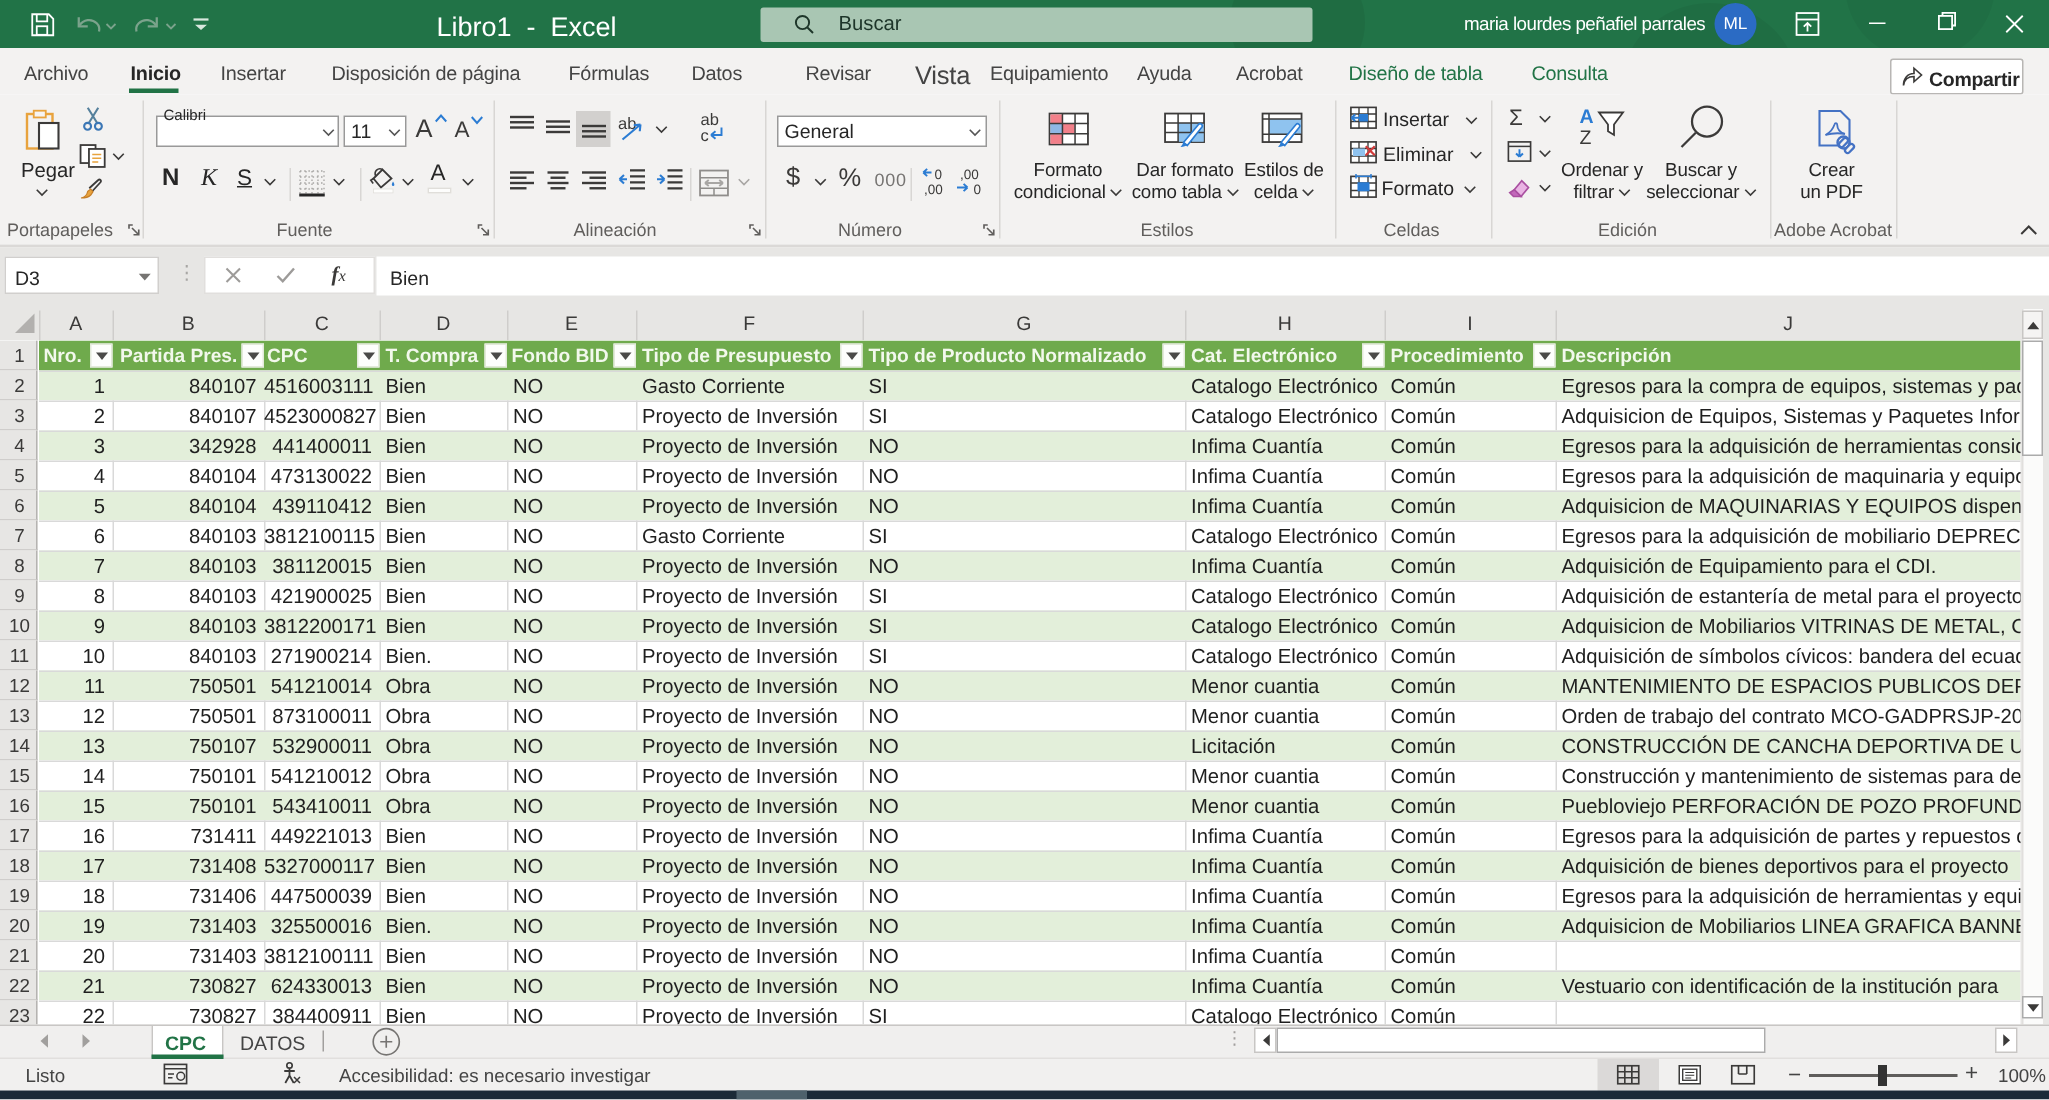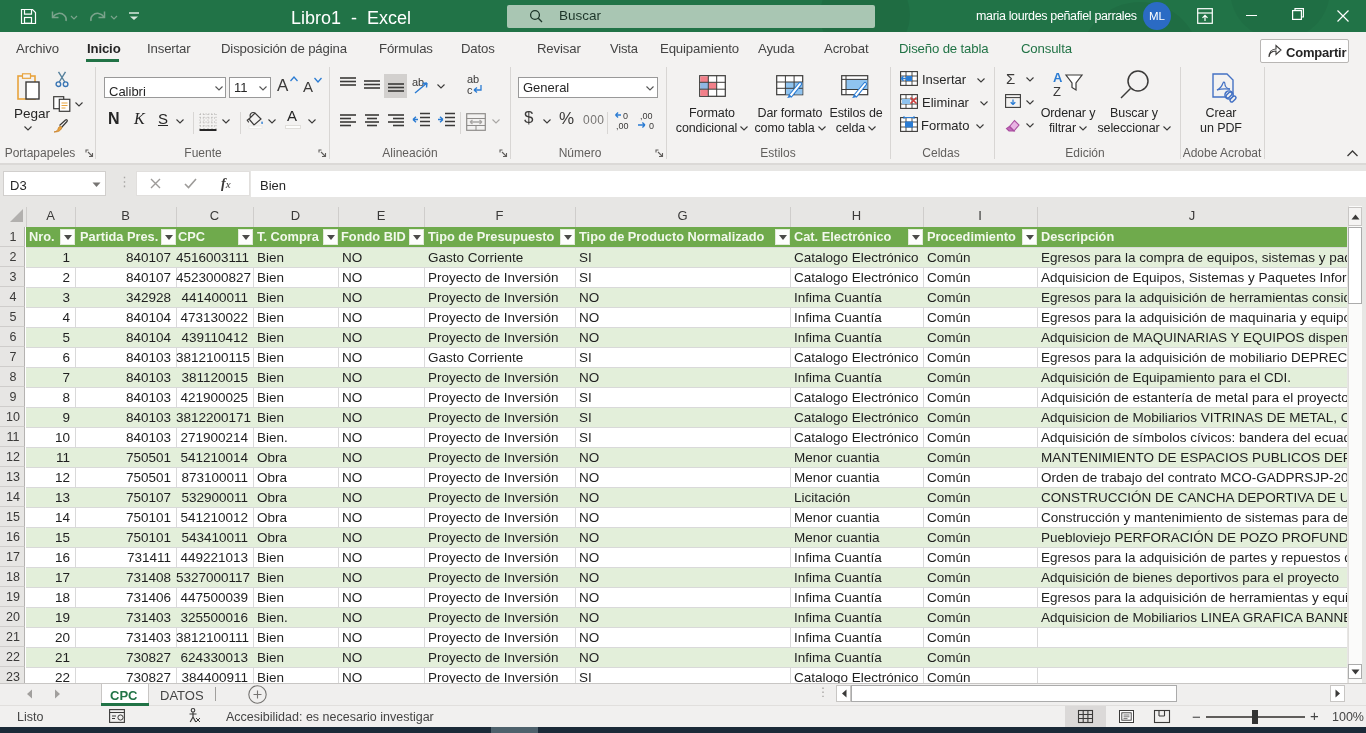--- a/index.html
+++ b/index.html
@@ -58,21 +58,21 @@
     </svg>
 </div>
 <div class="ab" style="left:0;top:32px;width:1366px;height:31px;background:#f3f2f1"></div>
 <div class="tx" style="left:16px;top:41px;font-size:13.2px;color:#444;font-weight:normal;letter-spacing:-0.15px">Archivo</div>
 <div class="tx" style="left:87px;top:41px;font-size:13.2px;color:#262626;font-weight:bold;letter-spacing:-0.15px">Inicio</div>
 <div class="tx" style="left:147px;top:41px;font-size:13.2px;color:#444;font-weight:normal;letter-spacing:-0.15px">Insertar</div>
 <div class="tx" style="left:221px;top:41px;font-size:13.2px;color:#444;font-weight:normal;letter-spacing:-0.15px">Disposición de página</div>
 <div class="tx" style="left:379px;top:41px;font-size:13.2px;color:#444;font-weight:normal;letter-spacing:-0.15px">Fórmulas</div>
 <div class="tx" style="left:461px;top:41px;font-size:13.2px;color:#444;font-weight:normal;letter-spacing:-0.15px">Datos</div>
 <div class="tx" style="left:537px;top:41px;font-size:13.2px;color:#444;font-weight:normal;letter-spacing:-0.15px">Revisar</div>
-<div class="tx" style="left:610px;top:41px;font-size:13px;color:#444;font-weight:normal;letter-spacing:-0.15px">Vista</div>
+<div class="tx" style="left:610px;top:41px;font-size:17px;color:#444;font-weight:normal;letter-spacing:-0.15px">Vista</div>
 <div class="tx" style="left:660px;top:41px;font-size:13.2px;color:#444;font-weight:normal;letter-spacing:-0.15px">Equipamiento</div>
 <div class="tx" style="left:758px;top:41px;font-size:13.2px;color:#444;font-weight:normal;letter-spacing:-0.15px">Ayuda</div>
 <div class="tx" style="left:824px;top:41px;font-size:13.2px;color:#444;font-weight:normal;letter-spacing:-0.15px">Acrobat</div>
 <div class="tx" style="left:899px;top:41px;font-size:13.2px;color:#217346;font-weight:normal;letter-spacing:-0.15px">Diseño de tabla</div>
 <div class="tx" style="left:1021px;top:41px;font-size:13.2px;color:#217346;font-weight:normal;letter-spacing:-0.15px">Consulta</div>
 <div class="ab" style="left:86px;top:59px;width:33px;height:3px;background:#217346"></div>
 <div class="ab" style="left:1260px;top:39px;width:89px;height:24px;background:#fff;border:1px solid #b8b6b4;border-radius:2px">
 <svg style="left:7px;top:5px" width="14" height="13" viewBox="0 0 14 13">
       <path d="M1 12 C1.5 8 4 6 8 6 V9.5 L13 5 8 0.5 V4 C3.5 4 1 7.5 1 12z" fill="none" stroke="#3b3a39" stroke-width="1.1"></path>
     </svg>
@@ -108,21 +108,21 @@
   </svg>
 <div class="tx" style="left:40px;top:146px;width:0;font-size:12px;color:#605e5c;display:flex;justify-content:center">
     <span style="white-space:nowrap">Portapapeles</span>
   </div>
 <svg style="left:85px;top:149px" width="9" height="9" viewBox="0 0 9 9">
 <path d="M1 3.5 V1 H3.5" fill="none" stroke="#605e5c" stroke-width="1.1"></path>
 <path d="M3 3 L7.5 7.5 M7.5 4 V7.5 H4" fill="none" stroke="#605e5c" stroke-width="1.1"></path>
   </svg>
 <div class="ab" style="left:95px;top:67px;width:1px;height:92px;background:#d8d6d4"></div>
 <div class="ab" style="left:104px;top:77px;width:122px;height:21px;background:#fff;border:1px solid #999"></div>
-<div class="tx" style="left:109px;top:84px;font-size:13px;color:#262626">Calibri</div>
+<div class="tx" style="left:109px;top:72px;font-size:10px;color:#262626">Calibri</div>
 <svg style="left:215px;top:86px" width="8" height="5" viewBox="0 0 8 5">
     <path d="M0.5 0.5 L4 4 L7.5 0.5" fill="none" stroke="#555" stroke-width="1.1"></path>
   </svg>
 <div class="ab" style="left:229px;top:77px;width:42px;height:21px;background:#fff;border:1px solid #999"></div>
 <div class="tx" style="left:234px;top:80px;font-size:13px;color:#262626">11</div>
 <svg style="left:259px;top:86px" width="8" height="5" viewBox="0 0 8 5">
     <path d="M0.5 0.5 L4 4 L7.5 0.5" fill="none" stroke="#555" stroke-width="1.1"></path>
   </svg>
 <div class="tx" style="left:277px;top:76px;font-size:17px;color:#3b3a39">A</div>
 <svg style="left:290px;top:76px" width="8" height="6" viewBox="0 0 8 6">
@@ -776,20 +776,21 @@
 <div class="ab" style="left:26px;top:420px;width:1321px;height:20px;background-color:#e3efda;">
 <div class="tx" style="left:0px;top:3px;width:44px;text-align:right;font-size:13.5px;color:#1f1f1f">21</div>
 <div class="tx" style="left:49px;top:3px;width:96px;text-align:right;font-size:13.5px;color:#1f1f1f">730827</div>
 <div class="tx" style="left:150px;top:3px;width:72px;text-align:right;font-size:13.5px;color:#1f1f1f">624330013</div>
 <div class="tx" style="left:231px;top:3px;font-size:13.5px;color:#1f1f1f">Bien</div>
 <div class="tx" style="left:316px;top:3px;font-size:13.5px;color:#1f1f1f">NO</div>
 <div class="tx" style="left:402px;top:3px;font-size:13.5px;color:#1f1f1f">Proyecto de Inversión</div>
 <div class="tx" style="left:553px;top:3px;font-size:13.5px;color:#1f1f1f">NO</div>
 <div class="tx" style="left:768px;top:3px;font-size:13.5px;color:#1f1f1f">Infima Cuantía</div>
 <div class="tx" style="left:901px;top:3px;font-size:13.5px;color:#1f1f1f">Común</div>
+<div class="tx" style="left:1015px;top:3px;font-size:13.5px;color:#1f1f1f">Vestuario con identificación de la institución para</div>
 </div>
 <div class="ab" style="left:26px;top:440px;width:1321px;height:20px;background-color:#ffffff;background-image:linear-gradient(#d9d9d9,#d9d9d9),linear-gradient(#d9d9d9,#d9d9d9),linear-gradient(#d9d9d9,#d9d9d9),linear-gradient(#d9d9d9,#d9d9d9),linear-gradient(#d9d9d9,#d9d9d9),linear-gradient(#d9d9d9,#d9d9d9),linear-gradient(#d9d9d9,#d9d9d9),linear-gradient(#d9d9d9,#d9d9d9),linear-gradient(#d9d9d9,#d9d9d9);background-position:49px 0,150px 0,227px 0,312px 0,398px 0,549px 0,764px 0,897px 0,1011px 0;background-size:1px 100%,1px 100%,1px 100%,1px 100%,1px 100%,1px 100%,1px 100%,1px 100%,1px 100%;background-repeat:no-repeat;">
 <div class="tx" style="left:0px;top:3px;width:44px;text-align:right;font-size:13.5px;color:#1f1f1f">22</div>
 <div class="tx" style="left:49px;top:3px;width:96px;text-align:right;font-size:13.5px;color:#1f1f1f">730827</div>
 <div class="tx" style="left:150px;top:3px;width:72px;text-align:right;font-size:13.5px;color:#1f1f1f">384400911</div>
 <div class="tx" style="left:231px;top:3px;font-size:13.5px;color:#1f1f1f">Bien</div>
 <div class="tx" style="left:316px;top:3px;font-size:13.5px;color:#1f1f1f">NO</div>
 <div class="tx" style="left:402px;top:3px;font-size:13.5px;color:#1f1f1f">Proyecto de Inversión</div>
 <div class="tx" style="left:553px;top:3px;font-size:13.5px;color:#1f1f1f">SI</div>
 <div class="tx" style="left:768px;top:3px;font-size:13.5px;color:#1f1f1f">Catalogo Electrónico</div>

